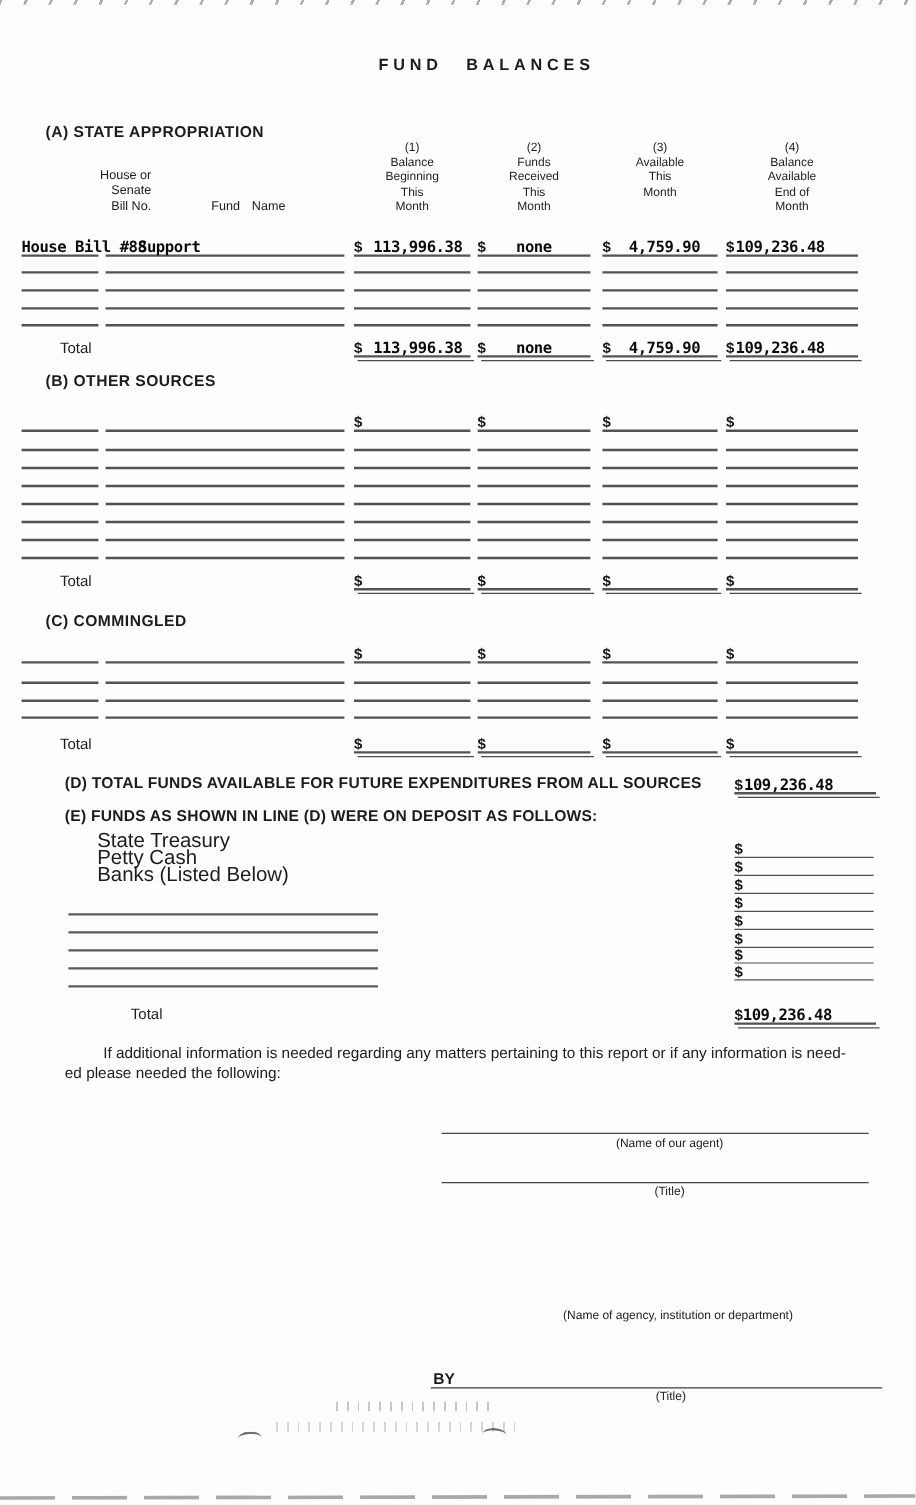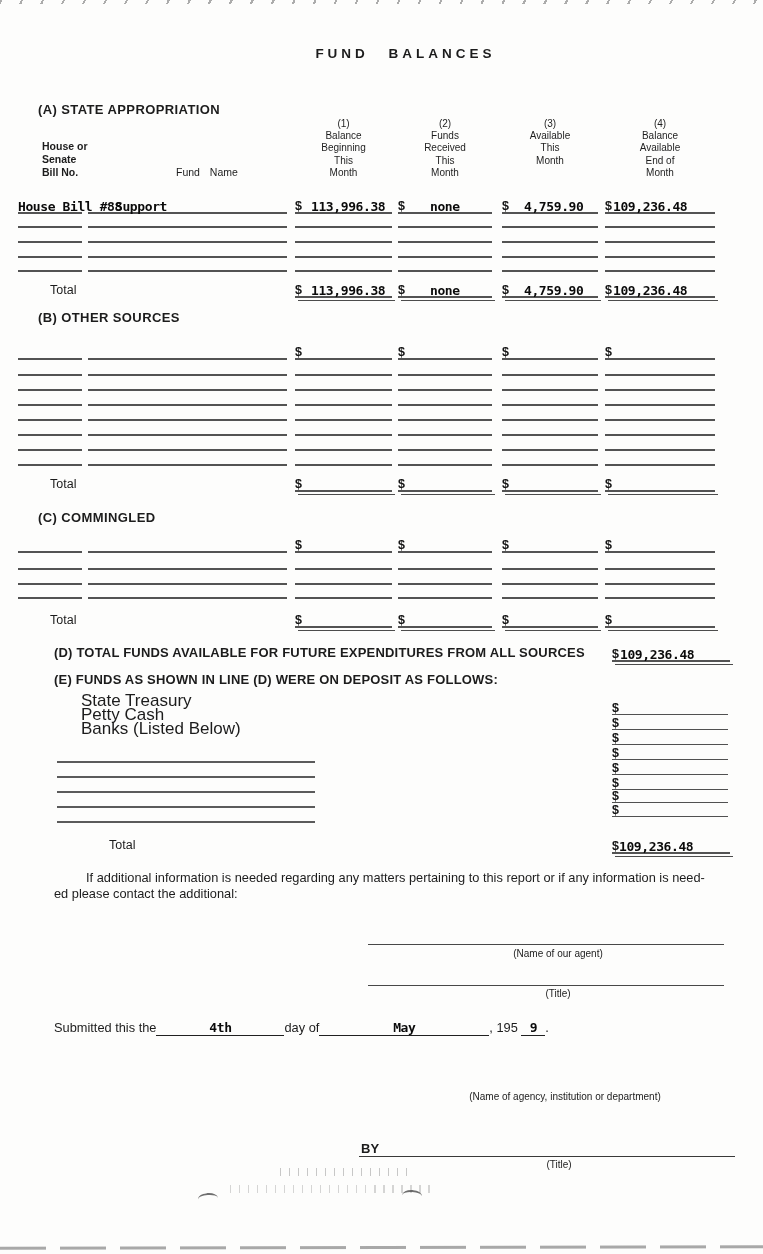--- a/index.html
+++ b/index.html
@@ -54,21 +54,21 @@
 <body>
 
 <div class="page">
 
   <div class="scanline-top"></div>
 
   <div class="abs" style="top:46px;left:0;width:763px;text-align:center;font-weight:bold;font-size:13.5px;letter-spacing:4px;word-spacing:12px;">FUND BALANCES</div>
 
   <div class="abs h-bold" style="top:102px;left:14px;">(A)  STATE APPROPRIATION</div>
 
-  <div class="abs" style="top:140px;left:18px;width:84px;text-align:left;font-size:10.5px;line-height:12.8px;font-weight:bold;">
+  <div class="abs" style="top:140px;left:18px;width:84px;text-align:right;font-size:10.5px;line-height:12.8px;">
     <div>House or</div>
     <div>Senate</div>
     <div>Bill No.</div>
   </div>
   <div class="abs" style="top:166px;left:152px;font-size:10.5px;word-spacing:7px;">Fund  Name</div>
 
   <div class="hcol hc1">
     <div>(1)</div>
     <div>Balance</div>
     <div>Beginning</div>
@@ -372,31 +372,28 @@
 
   <div class="trow" style="top:834px;height:20px;">
     <span class="abs" style="left:85px;bottom:2px;font-size:12.5px;">Total</span>
     <div class="cell dbl" style="left:612px;width:118px;">
       <span class="ds">$</span>
     </div>
     <span class="typed tv" style="left:619px;">109,236.48</span>
   </div>
 
   <div class="abs plain" style="top:870px;left:62px;font-size:12.8px;">If additional information is needed regarding any matters pertaining to this report or if any information is need-</div>
-  <div class="abs plain" style="top:886px;left:30px;font-size:12.8px;">ed please contact the additional:</div>
+  <div class="abs plain" style="top:886px;left:30px;font-size:12.8px;">ed please needed the following:</div>
 
   <div class="abs" style="top:930px;left:368px;width:332px;height:14px;border-bottom:1.6px solid rgba(40,40,40,.85);"></div>
   <div class="abs cap" style="top:948px;left:368px;width:332px;">(Name of our agent)</div>
 
   <div class="abs" style="top:971px;left:368px;width:332px;height:14px;border-bottom:1.6px solid rgba(40,40,40,.85);"></div>
   <div class="abs cap" style="top:988px;left:368px;width:332px;">(Title)</div>
 
-  <div class="abs" style="top:1020px;left:30px;width:700px;display:flex;align-items:baseline;font-size:12.8px;white-space:nowrap;">
-    <span>Submitted this the</span><span class="uline typed" style="width:128px;">4th</span><span>day of</span><span class="uline typed" style="width:170px;">May</span><span>, 195</span>&nbsp;<span class="uline typed" style="width:24px;">9</span><span>.</span>
-  </div>
 
   <div class="abs cap" style="top:1091px;left:370px;width:342px;">(Name of agency, institution or department)</div>
 
   <div class="abs" style="top:1141px;left:337px;font-size:13px;font-weight:bold;">BY</div>
   <div class="abs" style="top:1142px;left:359px;width:352px;height:14px;border-bottom:1.8px solid rgba(35,35,35,.9);"></div>
   <div class="abs cap" style="top:1159px;left:359px;width:352px;">(Title)</div>
 
   <div class="noise" style="top:1168px;left:280px;width:130px;"></div>
   <div class="noise" style="top:1185px;left:230px;width:200px;opacity:.3;"></div>
   <div class="smudge" style="top:1193px;left:198px;transform:rotate(-4deg);"></div>

